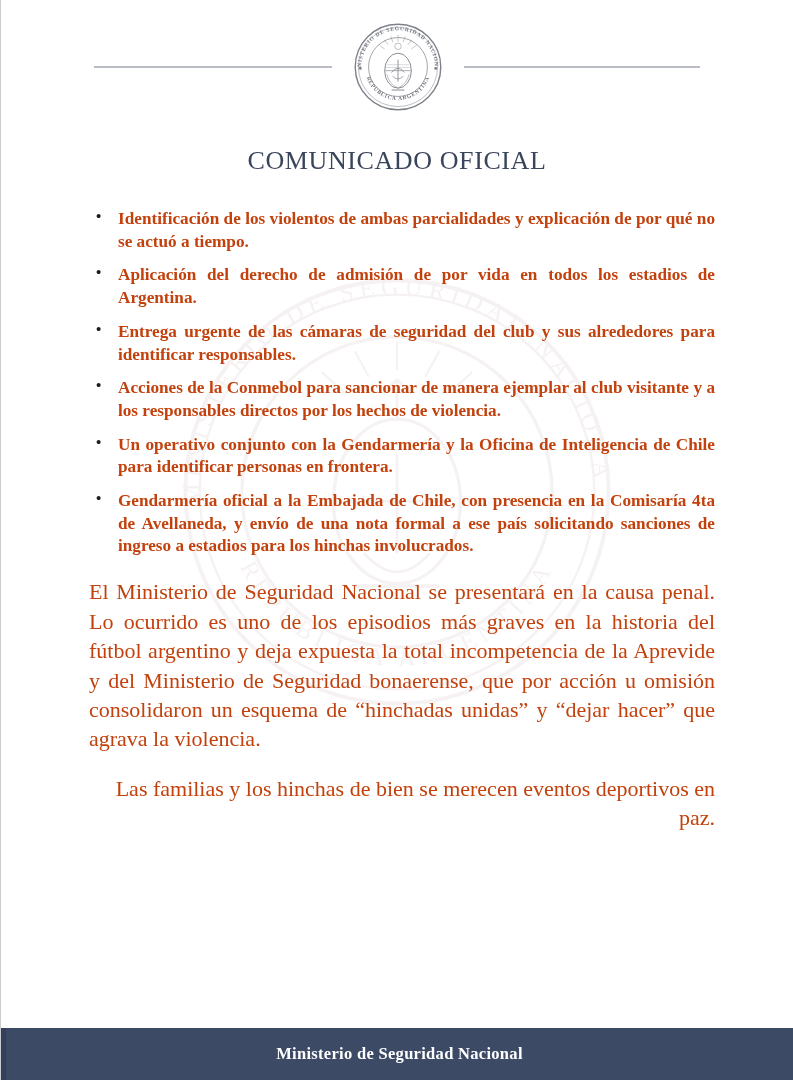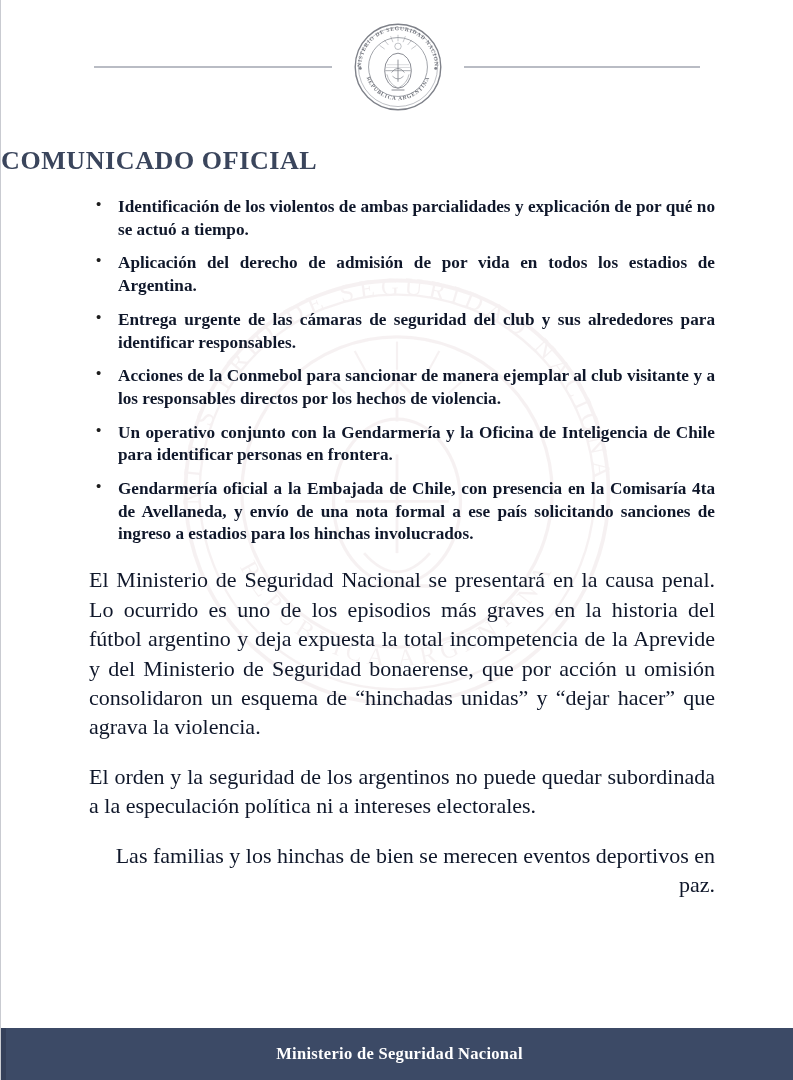--- a/index.html
+++ b/index.html
@@ -57,33 +57,34 @@
     width: 92px;
     height: 92px;
     flex: 0 0 auto;
   }
   .seal svg { display: block; width: 100%; height: 100%; }
 
   
   .title {
     position: relative;
     z-index: 2;
+    text-align: center;
     color: #3a455c;
-    font-weight: bold;
+    font-weight: normal;
     font-size: 26px;
     letter-spacing: 0.6px;
     margin: 18px 0 0 0;
   }
 
   
   .content {
     position: relative;
     z-index: 2;
-    margin: 20px 78px 0 88px;
-    color: #0f172a;
+    margin: 32px 78px 0 88px;
+    color: #c2410c;
   }
 
   ul.bullets {
     list-style: none;
     margin: 0;
     padding: 0;
   }
   ul.bullets li {
     position: relative;
     padding-left: 29px;
@@ -227,21 +228,20 @@
     <ul class="bullets">
       <li>Identificación de los violentos de ambas parcialidades y explicación de por qué no se actuó a tiempo.</li>
       <li>Aplicación del derecho de admisión de por vida en todos los estadios de Argentina.</li>
       <li>Entrega urgente de las cámaras de seguridad del club y sus alrededores para identificar responsables.</li>
       <li>Acciones de la Conmebol para sancionar de manera ejemplar al club visitante y a los responsables directos por los hechos de violencia.</li>
       <li>Un operativo conjunto con la Gendarmería y la Oficina de Inteligencia de Chile para identificar personas en frontera.</li>
       <li>Gendarmería oficial a la Embajada de Chile, con presencia en la Comisaría 4ta de Avellaneda, y envío de una nota formal a ese país solicitando sanciones de ingreso a estadios para los hinchas involucrados.</li>
     </ul>
 
     <p class="para first">El Ministerio de Seguridad Nacional se presentará en la causa penal. Lo ocurrido es uno de los episodios más graves en la historia del fútbol argentino y deja expuesta la total incompetencia de la Aprevide y del Ministerio de Seguridad bonaerense, que por acción u omisión consolidaron un esquema de “hinchadas unidas” y “dejar hacer” que agrava la violencia.</p>
-    <p class="para mid">El orden y la seguridad de los argentinos no puede quedar subordinada a la especulación política ni a intereses electorales.</p>
     <p class="para last">Las familias y los hinchas de bien se merecen eventos deportivos en paz.</p>
   </div>
 
   <div class="footer">
     <span class="footer-text">Ministerio de Seguridad Nacional</span>
   </div>
 
 </div>
 
 </body></html>

